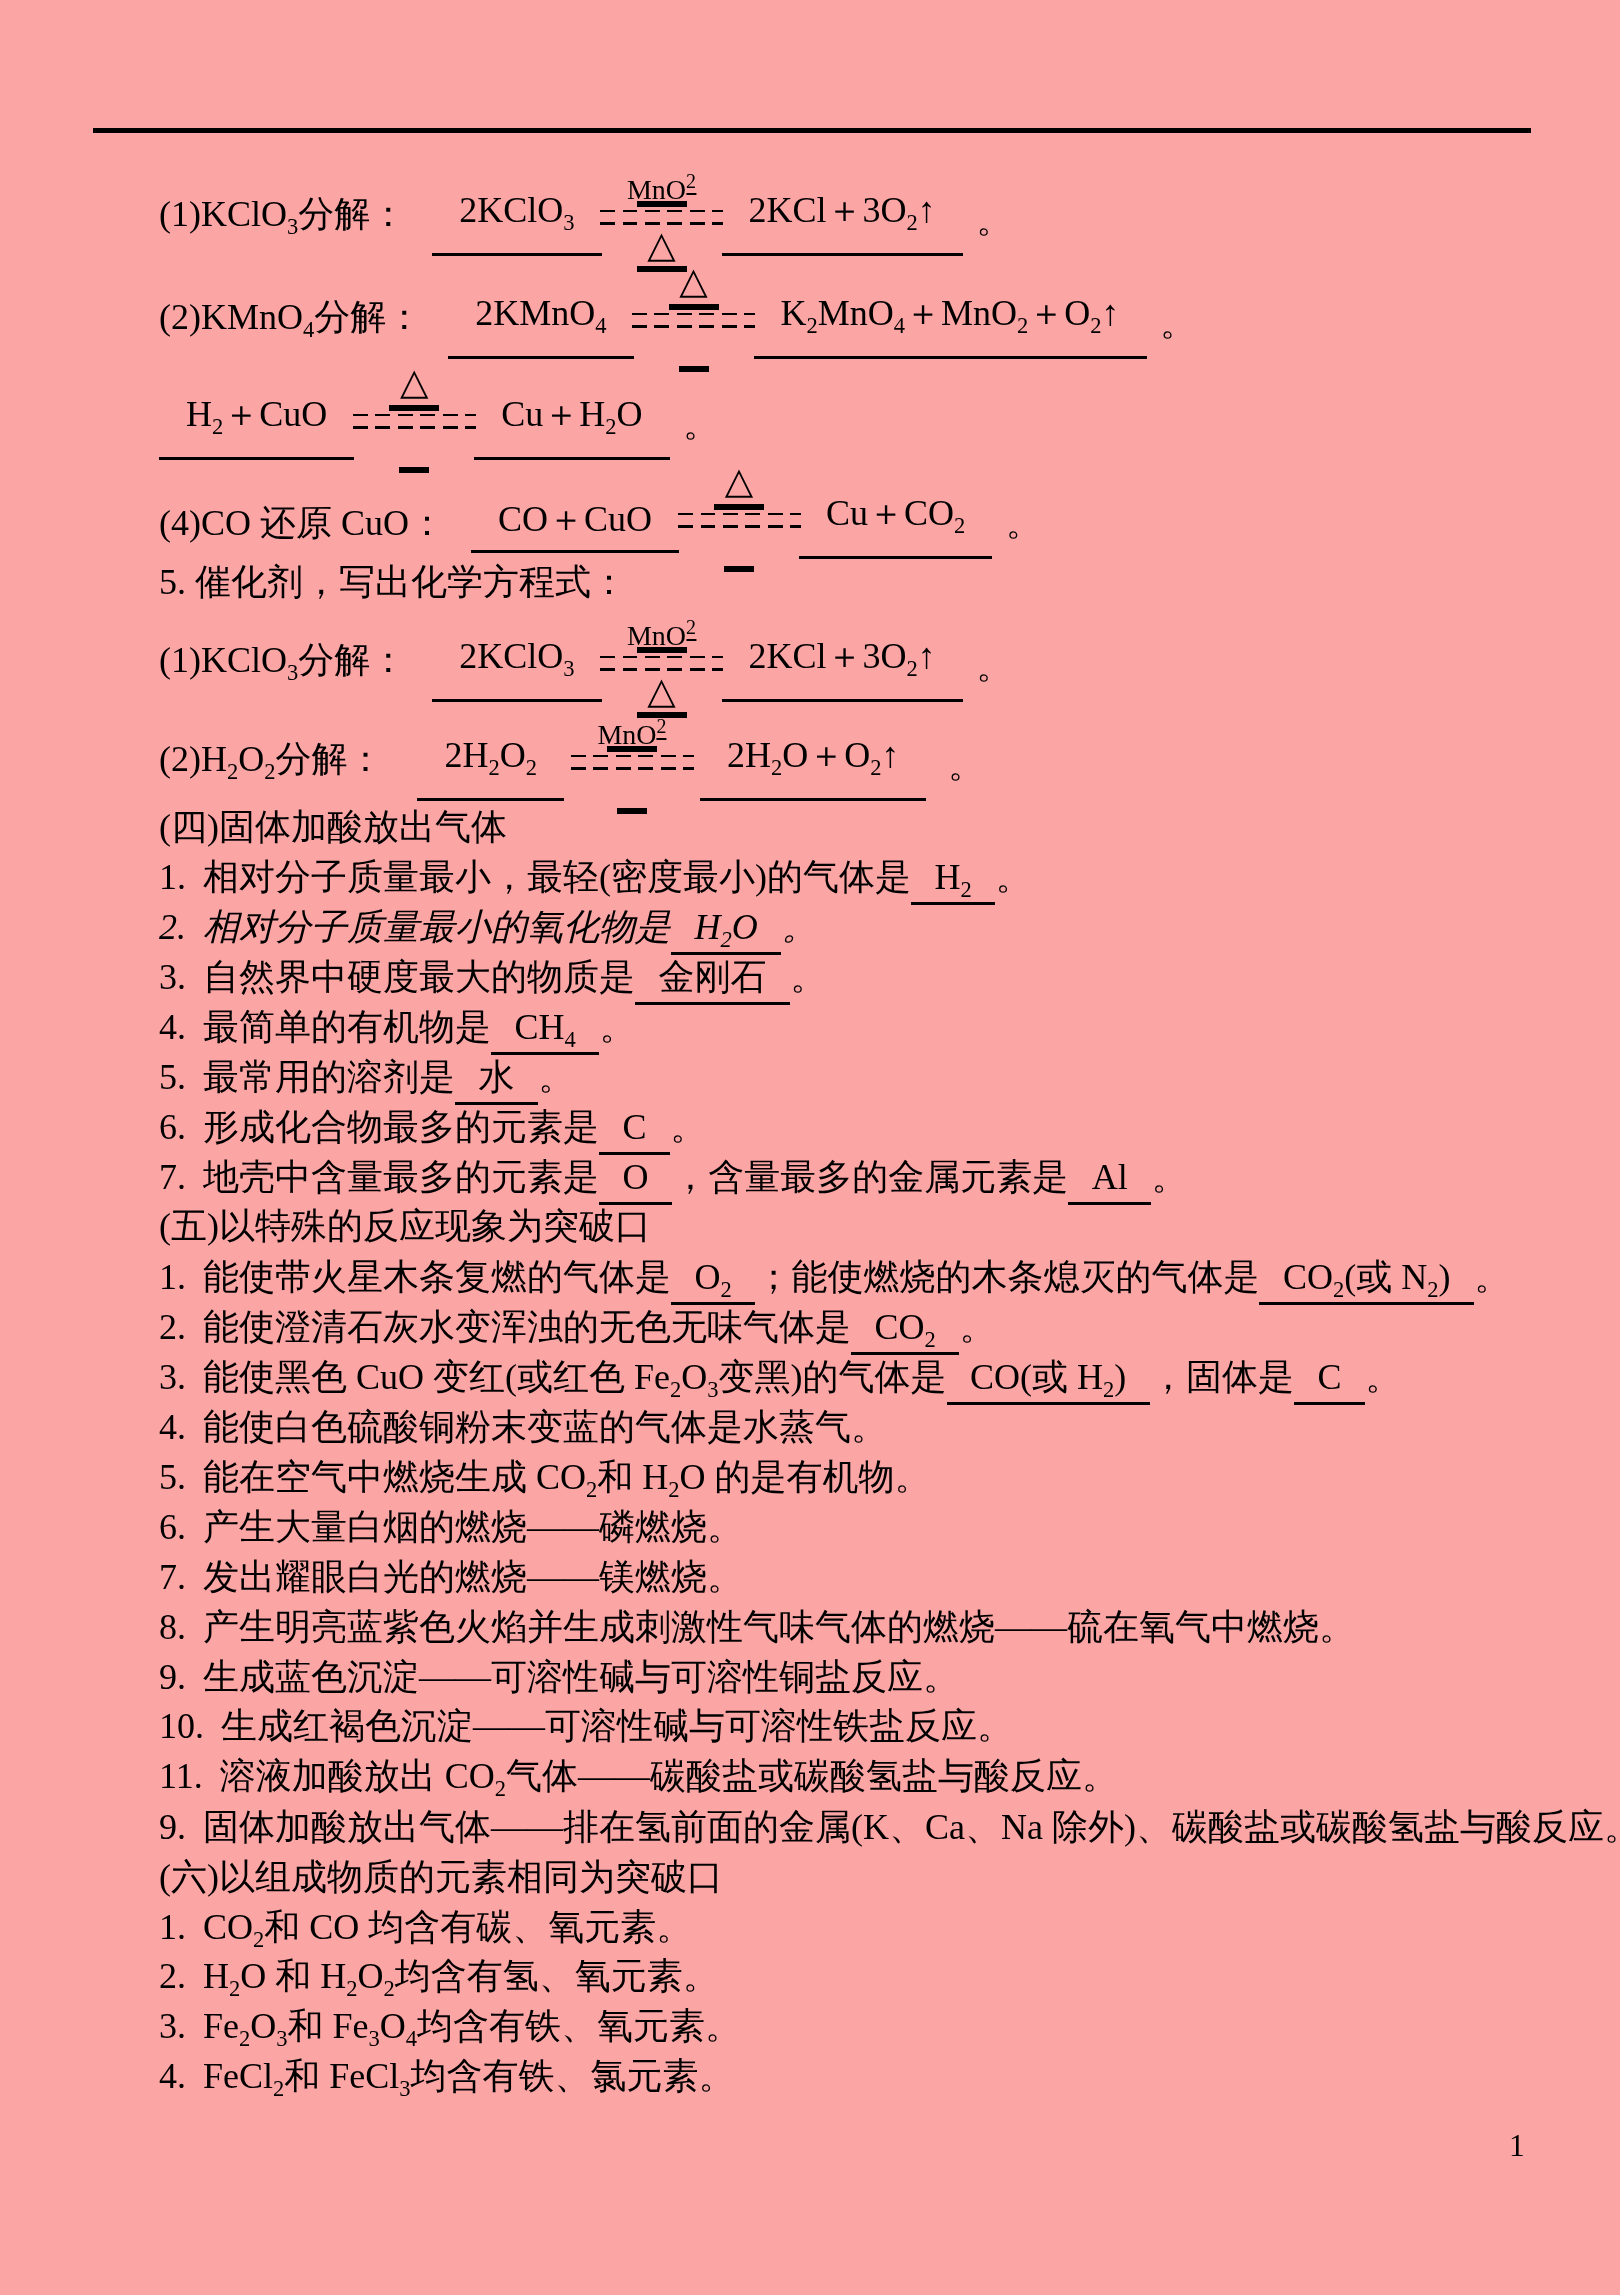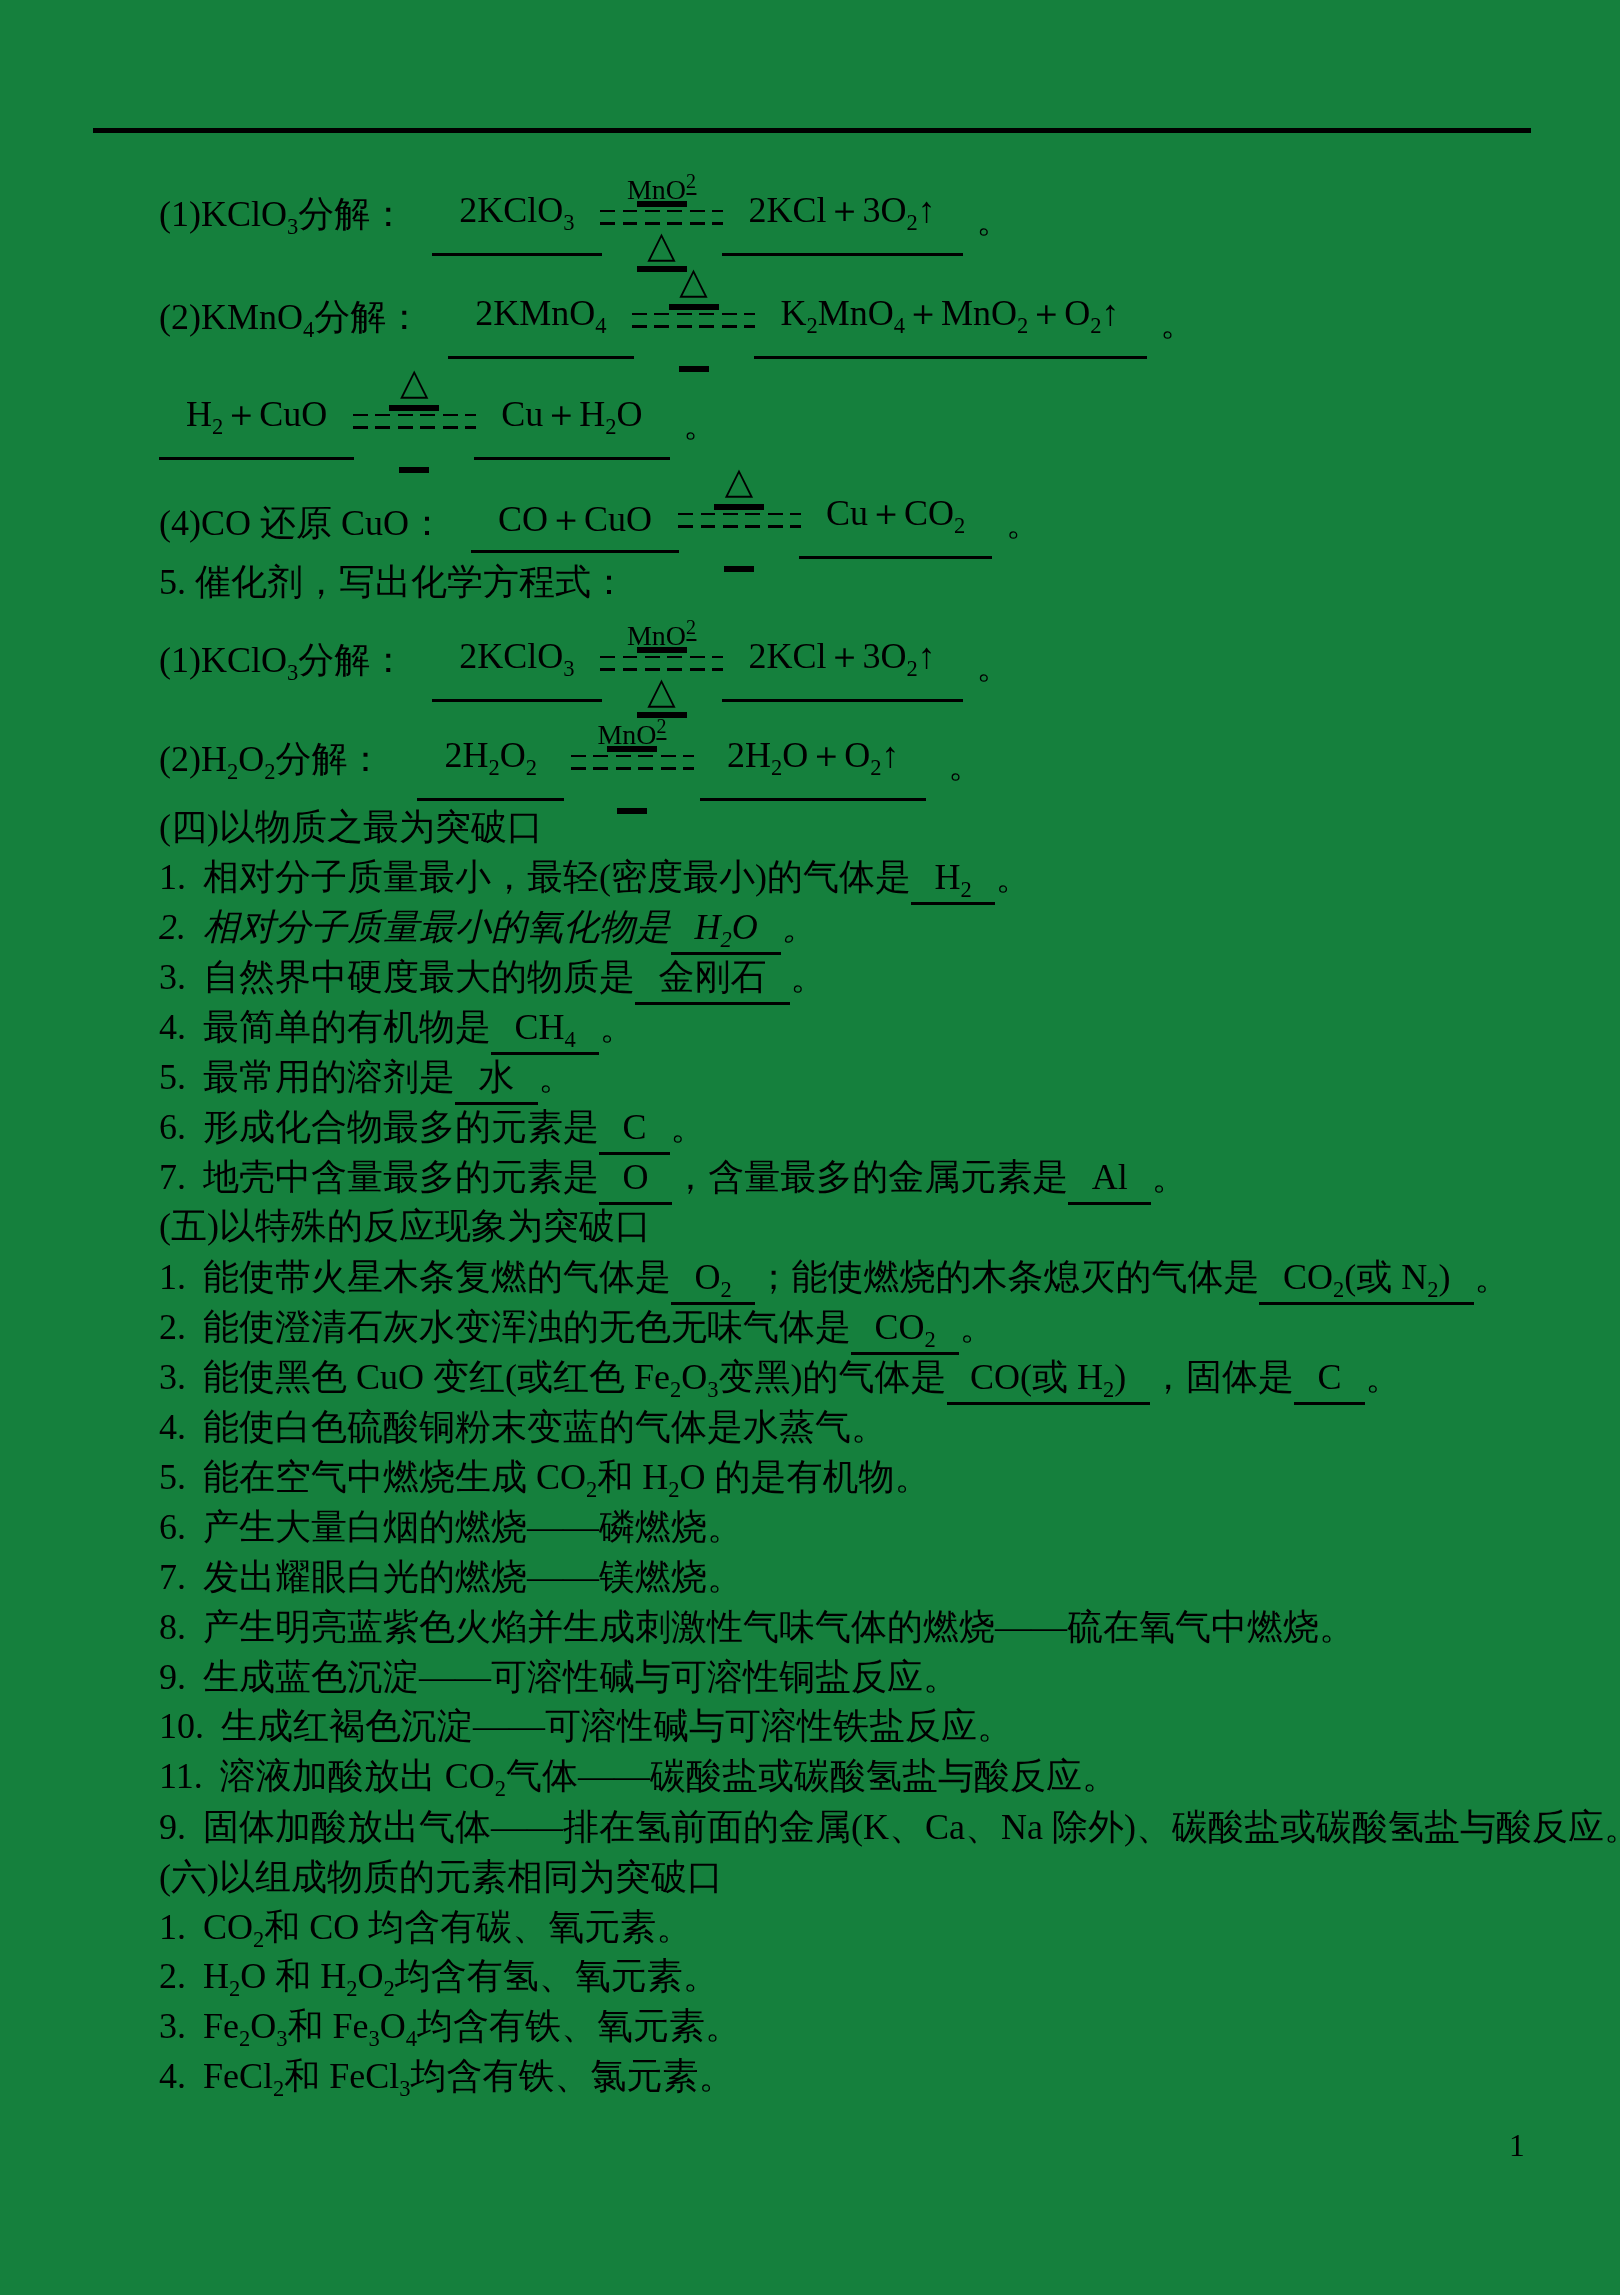--- a/index.html
+++ b/index.html
@@ -1,19 +1,19 @@
 <!DOCTYPE html>
 <html style="font-size:9px"><head>
 <meta charset="utf-8">
 <style>
   html,body{margin:0;padding:0;background:#ffffff;}
   .page{
     position:relative;
     width:1621px;height:2295px;
-    background:#15803d;color:#000;
+    background:#fca5a5;color:#000;
     font-family:"Liberation Serif","DejaVu Serif",serif;
     overflow:hidden;
   }
   .rule{position:absolute;left:93px;top:128px;width:1438px;height:5px;background:#000;}
   .line{
     position:absolute;left:159px;height:51px;line-height:51px;
     font-size:36px;white-space:nowrap;
   }
   .eq{display:flex;align-items:center;}
   .num{display:inline-block;margin-right:17px;}
@@ -126,21 +126,21 @@
         <span class="cond">
           <span class="lbl">MnO<span class="sup">2</span></span>
           <span class="bar bt"></span>
           <span class="dash d1"></span>
           <span class="dash d2"></span>
           <span class="bar bb-only"></span>
         </span>
         <span class="blank">2H<span class="sub">2</span>O＋O<span class="sub">2</span>↑</span>
         <span class="tail">。</span>
       </div>
-      <div class="line" style="top: 802px;">(四)以物质之最为突破口</div>
+      <div class="line" style="top: 802px;">(四)固体加酸放出气体</div>
       <div class="line" style="top: 852px;"><span class="num">1.</span>相对分子质量最小，最轻(密度最小)的气体是<span class="blank">H<span class="sub">2</span></span>。</div>
       <div class="line" style="top: 902px; font-style: italic;"><span class="num">2.</span>相对分子质量最小的氧化物是<span class="blank">H<span class="sub">2</span>O</span>。</div>
       <div class="line" style="top: 952px;"><span class="num">3.</span>自然界中硬度最大的物质是<span class="blank">金刚石</span>。</div>
       <div class="line" style="top: 1002px;"><span class="num">4.</span>最简单的有机物是<span class="blank">CH<span class="sub">4</span></span>。</div>
       <div class="line" style="top: 1052px;"><span class="num">5.</span>最常用的溶剂是<span class="blank">水</span>。</div>
       <div class="line" style="top: 1102px;"><span class="num">6.</span>形成化合物最多的元素是<span class="blank">C</span>。</div>
       <div class="line" style="top: 1152px;"><span class="num">7.</span>地壳中含量最多的元素是<span class="blank">O</span>，含量最多的金属元素是<span class="blank">Al</span>。</div>
       <div class="line" style="top: 1201px;">(五)以特殊的反应现象为突破口</div>
       <div class="line" style="top: 1252px;"><span class="num">1.</span>能使带火星木条复燃的气体是<span class="blank">O<span class="sub">2</span></span>；能使燃烧的木条熄灭的气体是<span class="blank">CO<span class="sub">2</span>(或 N<span class="sub">2</span>)</span>。</div>
       <div class="line" style="top: 1302px;"><span class="num">2.</span>能使澄清石灰水变浑浊的无色无味气体是<span class="blank">CO<span class="sub">2</span></span>。</div>

